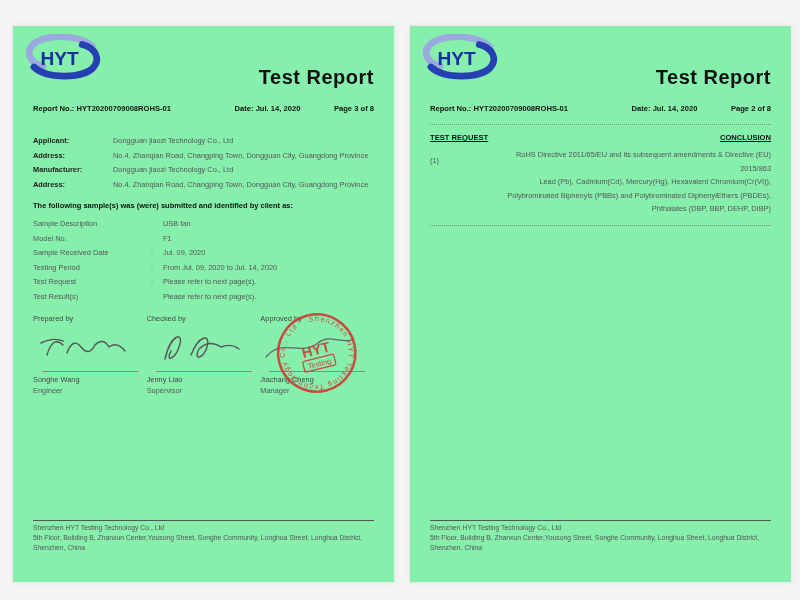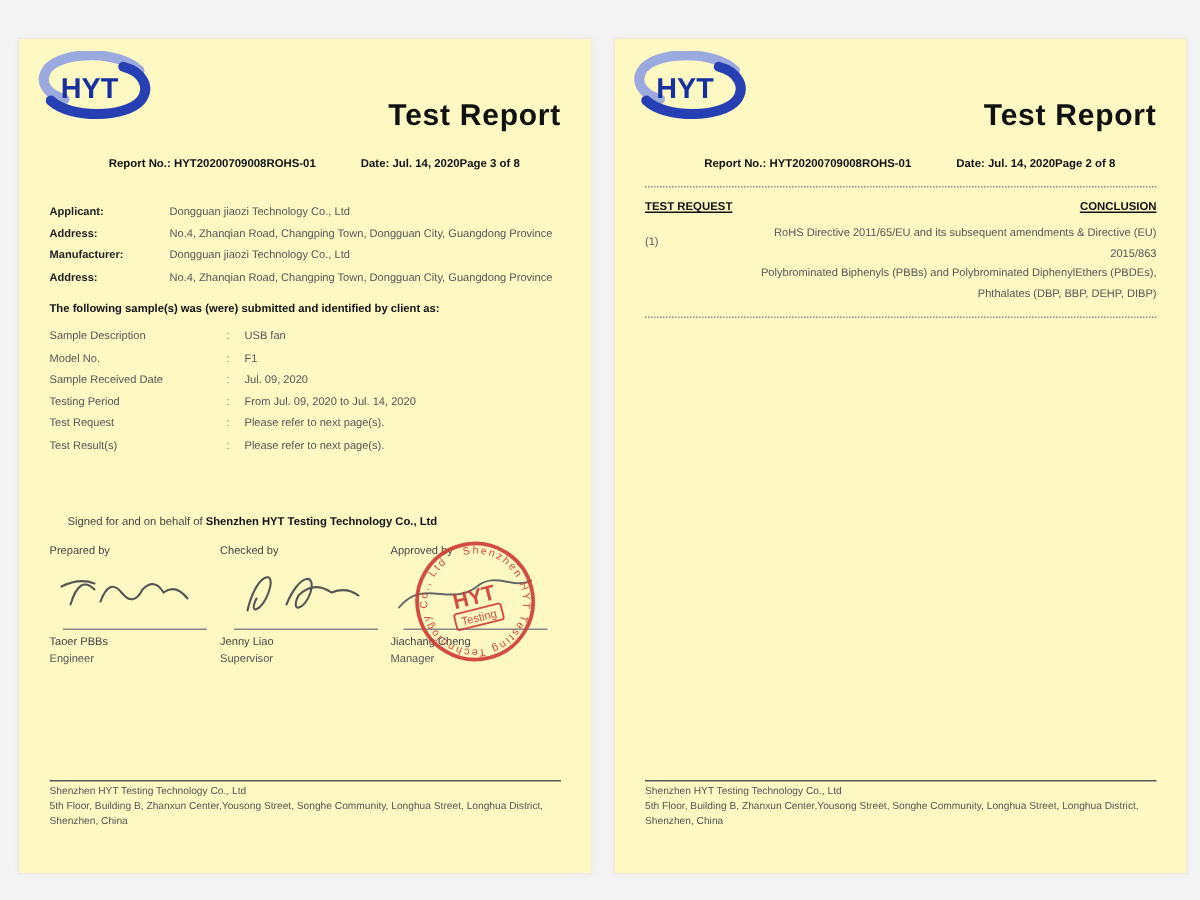--- a/index.html
+++ b/index.html
@@ -6,36 +6,36 @@
   html,body { width:800px; height:600px; }
   body {
     position:relative;
     background:#f4f4f4;
     font-family:"Liberation Sans", sans-serif;
     color:#333;
     overflow:hidden;
   }
   .page {
     position:absolute; top:25px; width:383px; height:558px;
-    background:#fef9c3; border:1px solid #ebebeb;
+    background:#86efac; border:1px solid #ebebeb;
     box-shadow:0 0 5px rgba(0,0,0,0.05);
     padding:0 20px;
   }
   .page-left  { left:12px; }
   .page-right { left:409px; }
 
   .logo { position:absolute; top:8px; left:10px; }
 
   .title {
     text-align:right; font-size:20px; font-weight:bold; color:#111;
     margin-top:40px; letter-spacing:0.5px;
   }
   .report-row {
-    display:flex; justify-content:center;
-    margin-top:15px; font-size:7.6px; font-weight:bold; color:#111;margin-left:12px;
+    display:flex; justify-content:space-between;
+    margin-top:15px; font-size:7.6px; font-weight:bold; color:#111;
   }
   .report-row .mid { margin-left:30px; }
 
   
   .info-block { margin-top:21px; }
   .info-row { display:flex; font-size:7.4px; line-height:14.5px; white-space:nowrap; }
   .info-row .lbl { width:80px; font-weight:bold; color:#222; flex:0 0 auto; }
   .info-row .val { color:#555; }
 
   .sample-intro { margin-top:9px; font-size:7.5px; font-weight:bold; color:#111; }
@@ -148,35 +148,32 @@
       <span class="colon">:</span>
       <span class="val">Please refer to next page(s).</span>
     </div>
     <div class="sample-row">
       <span class="lbl">Test Result(s)</span>
       <span class="colon">:</span>
       <span class="val">Please refer to next page(s).</span>
     </div>
   </div>
 
-  <div class="signed-line">
-    <span>Signed for and on behalf of </span><b>Shenzhen HYT Testing Technology Co., Ltd</b>
-  </div>
 
   <div class="signer-cols">
 
     <div class="signer-col">
       <div class="signer-role">Prepared by</div>
       <div class="sig-box">
         <svg width="100" height="42" viewBox="0 0 100 42">
           <path d="M14,28 Q20,8 30,18 M8,16 Q20,10 30,14 M34,26 Q40,10 48,20 T62,18 Q70,10 76,20 Q84,14 92,24" stroke="#555" stroke-width="1.4" fill="none" stroke-linecap="round"></path>
         </svg>
       </div>
       <div class="sig-line"></div>
-      <div class="signer-name">Taoer PBBs</div>
+      <div class="signer-name">Songhe Wang</div>
       <div class="signer-title">Engineer</div>
     </div>
 
     <div class="signer-col">
       <div class="signer-role">Checked by</div>
       <div class="sig-box">
         <svg width="100" height="42" viewBox="0 0 100 42">
           <path d="M18,32 C24,6 38,4 32,20 C28,32 18,36 24,24 M44,28 C52,8 64,6 60,20 C56,32 46,34 52,22 Q62,12 74,20 Q84,16 92,22" stroke="#555" stroke-width="1.4" fill="none" stroke-linecap="round"></path>
         </svg>
       </div>
@@ -242,20 +239,21 @@
   <div class="tr-head-row">
     <span class="tr-head">TEST REQUEST</span>
     <span class="tr-head">CONCLUSION</span>
   </div>
 
   <div class="item-row">
     <div class="item-no">(1)</div>
     <div class="item-lines">
       <div>RoHS Directive 2011/65/EU and its subsequent amendments &amp; Directive (EU)</div>
       <div>2015/863</div>
+      <div>Lead (Pb), Cadmium(Cd), Mercury(Hg), Hexavalent Chromium(Cr(VI)),</div>
       <div>Polybrominated Biphenyls (PBBs) and Polybrominated DiphenylEthers (PBDEs),</div>
       <div>Phthalates (DBP, BBP, DEHP, DIBP)</div>
     </div>
   </div>
 
   <div class="dotted-rule-2"></div>
 
   <div class="footer">
     <div>Shenzhen HYT Testing Technology Co., Ltd</div>
     <div>5th Floor, Building B, Zhanxun Center,Yousong Street, Songhe Community, Longhua Street, Longhua District, Shenzhen, China</div>

